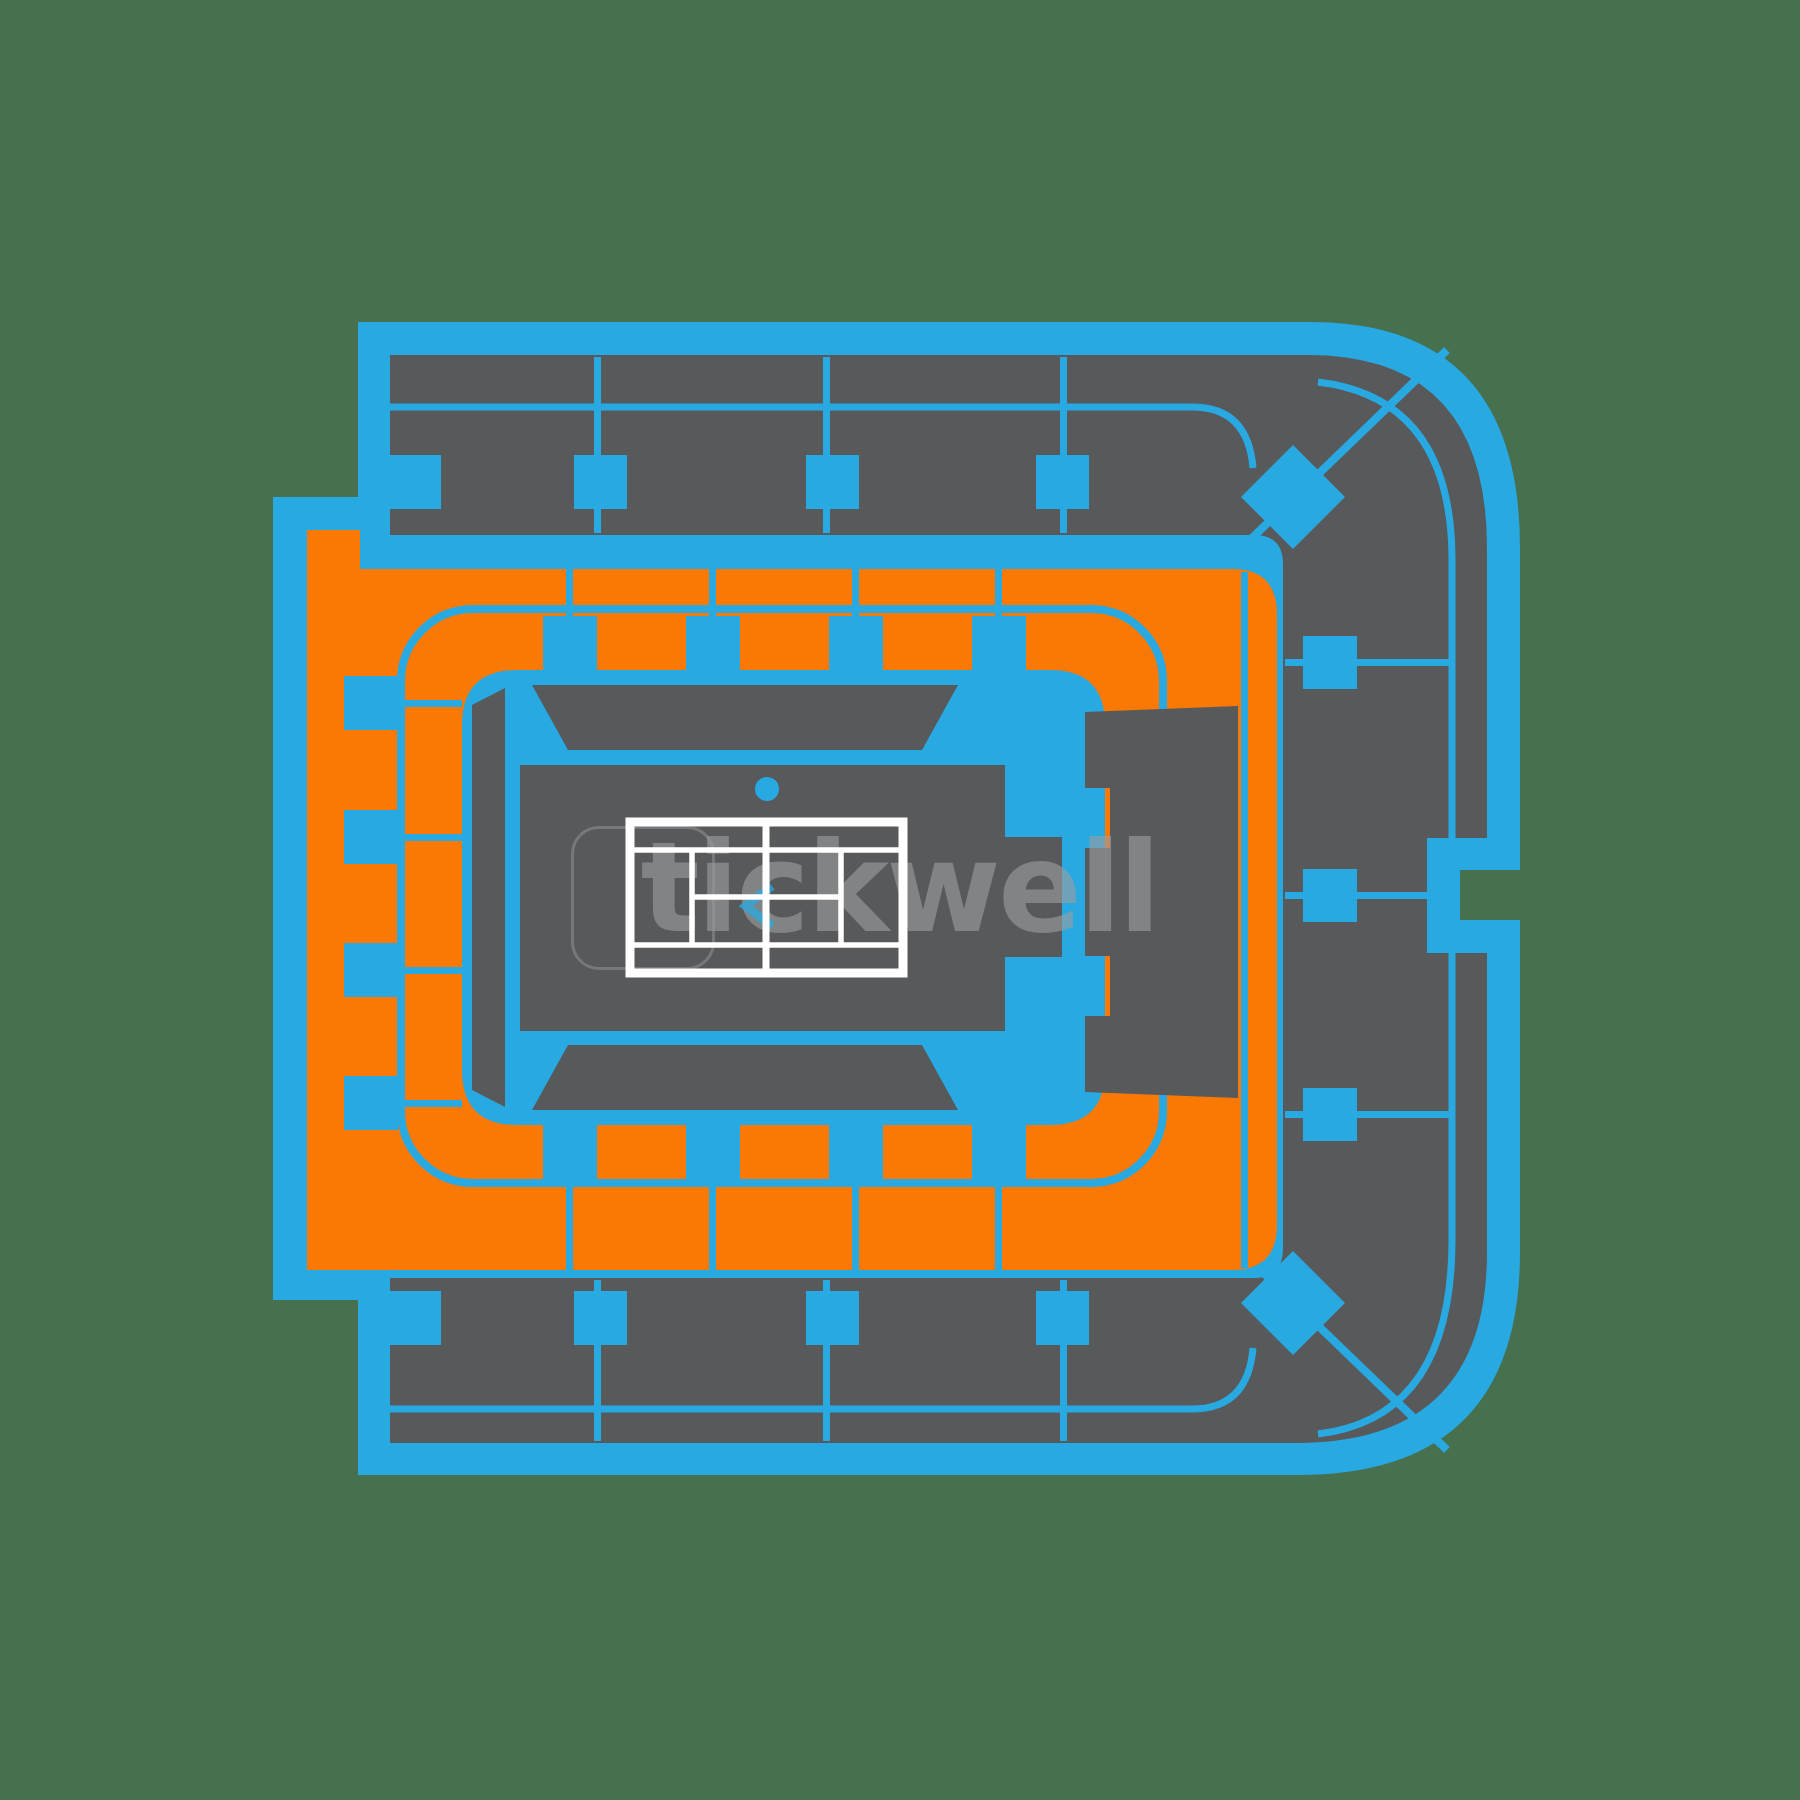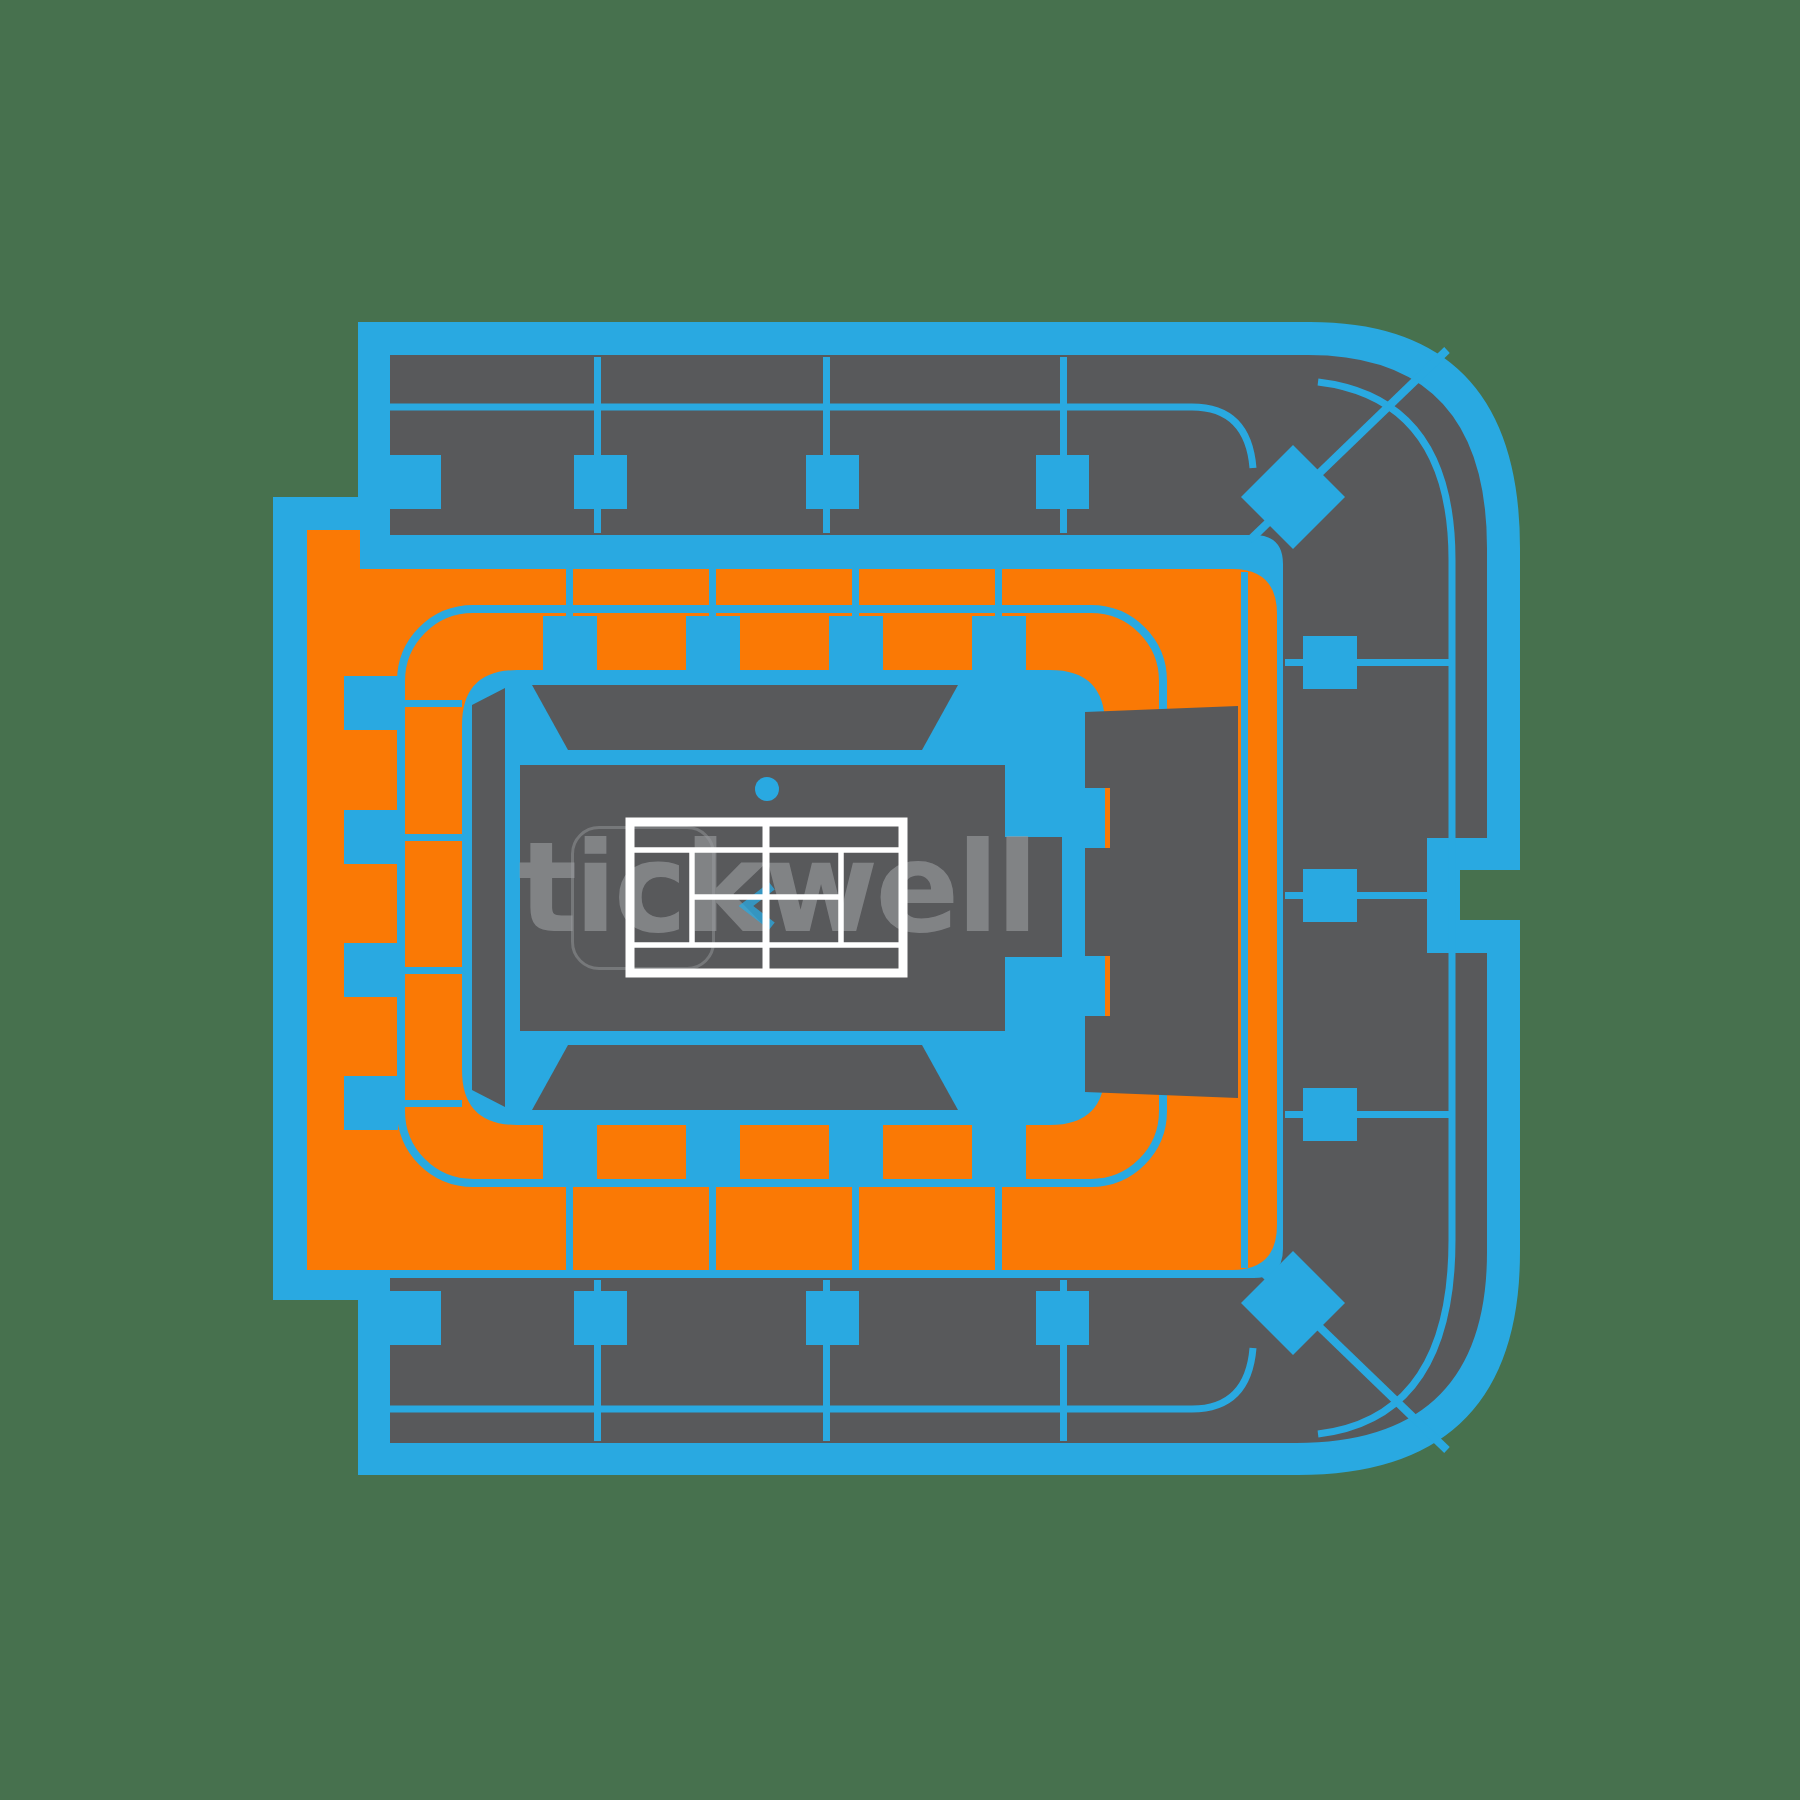--- a/index.html
+++ b/index.html
@@ -2,21 +2,21 @@
 <html><head>
 <meta charset="utf-8">
 <style>
   html,body{margin:0;padding:0;}
   body{
     width:1800px;height:1800px;
     background:var(--c-bg,#47714E);
     font-family:"DejaVu Sans","Liberation Sans",sans-serif;
     position:relative;overflow:hidden;
   }
-  .stage{position:absolute;left:0;top:0;width:1800px;height:1800px;}
+  .stage{position:absolute;left:0;top:0;width:1800px;height:1800px;text-align:right;}
   svg{position:absolute;left:0;top:0;}
   #base-svg{z-index:1;}
   #watermark{
     position:absolute;z-index:2;left:518px;top:838px;
     width:640px;height:140px;
     font-size:124px;font-weight:700;letter-spacing:-3px;
     color:var(--c-wm,#9B9DA0);opacity:0.62;
     white-space:nowrap;line-height:100px;
     user-select:none;
   }

